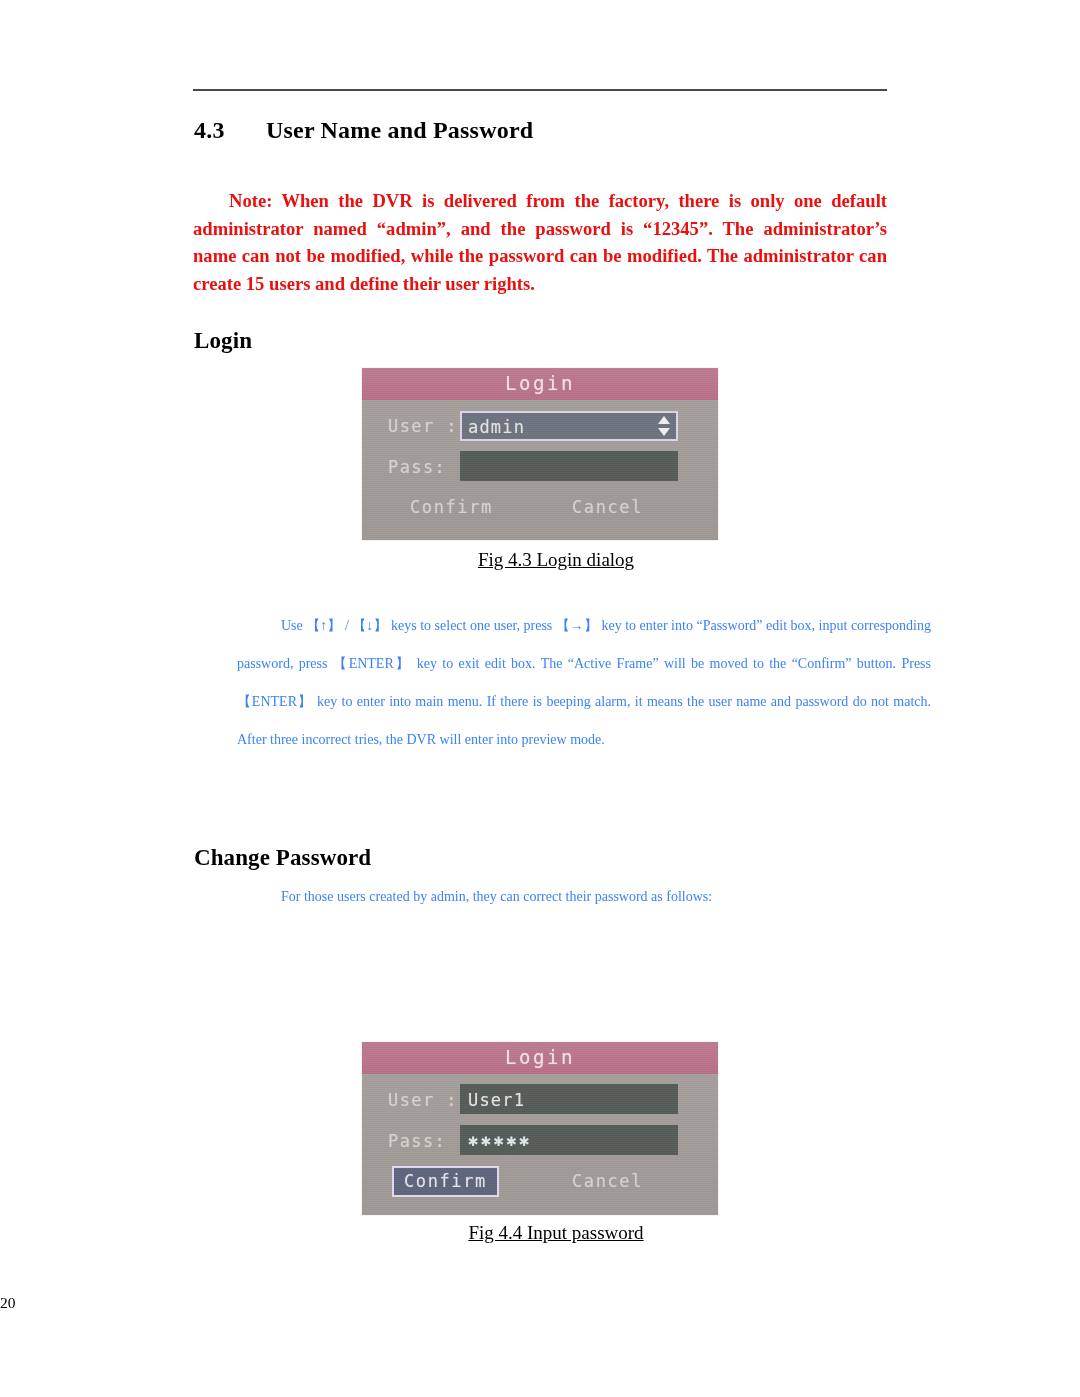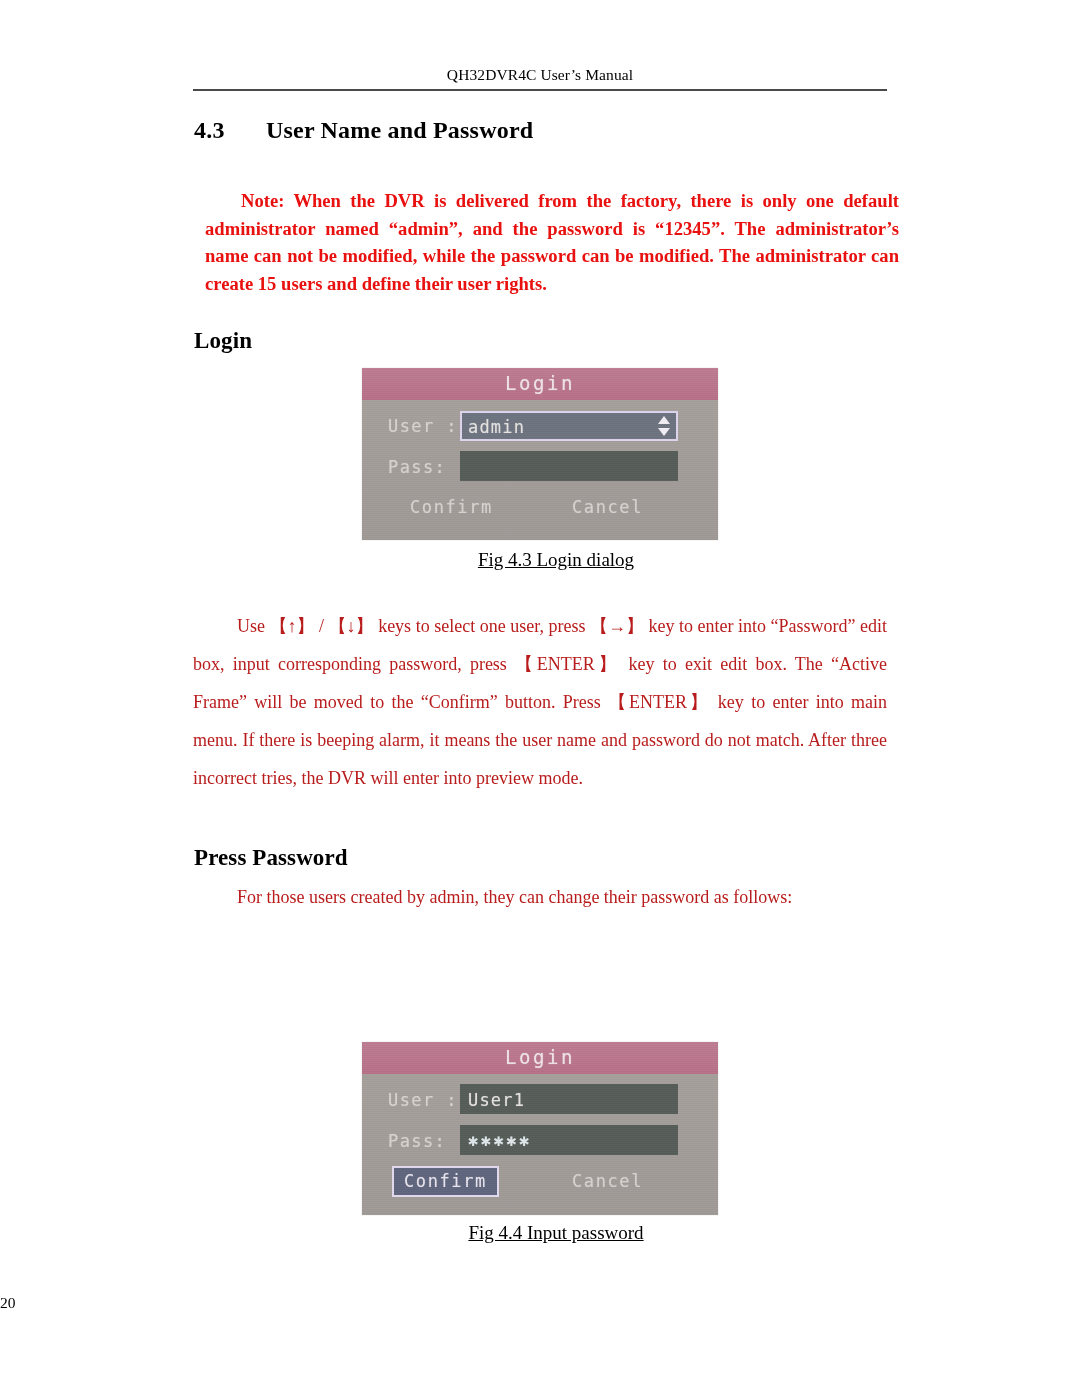--- a/index.html
+++ b/index.html
@@ -58,43 +58,43 @@
     position: absolute;
     left: 193px;
     top: 187px;
     width: 694px;
     color: #e8110f;
     font-weight: bold;
     font-size: 18.6px;
     line-height: 27.6px;
     text-align: justify;
     text-align-last: left;
-    margin-left: 12px;
   }
   .note .indent { display: inline-block; width: 36px; }
 
   
   .subhead {
     position: absolute;
     left: 194px;
     font-size: 23px;
     font-weight: bold;
     letter-spacing: 0.1px;
   }
   #subhead-login { top: 328px; }
   #subhead-change { top: 845px; }
 
   
   .body-p {
     position: absolute;
-    font-size: 18px;
+    font-size: 14px;
     line-height: 38px;
     text-align: justify;
     text-align-last: left;
-    color: #b91c1c;
+    color: #3b82f6;
+    margin-left: 44px;
   }
   .body-p .ind { display: inline-block; width: 44px; }
 
   #para-login { left: 193px; top: 607px; width: 694px; }
   #para-for   { left: 193px; top: 882px; width: 694px; line-height: 30px; }
   #para-step1 { left: 193px; top: 934px; width: 694px; line-height: 30px; }
   #para-press { left: 193px; top: 974px; width: 694px; line-height: 38px; }
 
   
   .fig-cap {
@@ -234,21 +234,20 @@
       rgba(255,255,255,0.025) 1px,
       rgba(0,0,0,0.025) 1px,
       rgba(0,0,0,0.025) 2px);
   }
 </style>
 </head>
 <body>
 
 <div class="page">
 
-  <div class="header">QH32DVR4C User’s Manual</div>
   <div class="header-rule"></div>
 
   <div class="sec-title">
     <span class="num">4.3</span><span>User Name and Password</span>
   </div>
 
   <div class="note">
     <span class="indent"></span><span>Note: When the DVR is delivered from the factory, there is only one default administrator named “admin”, and the password is “12345”. The administrator’s name can not be modified, while the password can be modified. The administrator can create 15 users and define their user rights.</span>
   </div>
 
@@ -275,24 +274,24 @@
       <div class="dvr-btn" style="left:200px; top:94px;">Cancel</div>
     </div>
   </div>
 
   <div class="fig-cap" id="cap-43">Fig 4.3 Login dialog</div>
 
   <div class="body-p" id="para-login">
     <span class="ind"></span><span>Use 【↑】 / 【↓】 keys to select one user, press 【→】 key to enter into “Password” edit box, input corresponding password, press 【ENTER】 key to exit edit box. The “Active Frame” will be moved to the “Confirm” button. Press 【ENTER】 key to enter into main menu. If there is beeping alarm, it means the user name and password do not match. After three incorrect tries, the DVR will enter into preview mode.</span>
   </div>
 
-  <div class="subhead" id="subhead-change">Press Password</div>
+  <div class="subhead" id="subhead-change">Change Password</div>
 
   <div class="body-p" id="para-for">
-    <span class="ind"></span><span>For those users created by admin, they can change their password as follows:</span>
+    <span class="ind"></span><span>For those users created by admin, they can correct their password as follows:</span>
   </div>
 
 
 
   <div class="dvr" id="dvr-2">
     <div class="dvr-titlebar"></div>
     <div class="dvr-title">Login</div>
     <div class="dvr-body">
       <div class="dvr-label" style="left:26px; top:16px;">User :</div>
       <div class="dvr-field" style="left:98px; top:10px; width:218px; height:30px;"></div>

